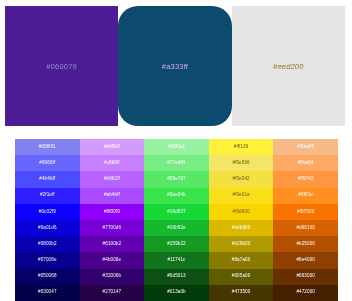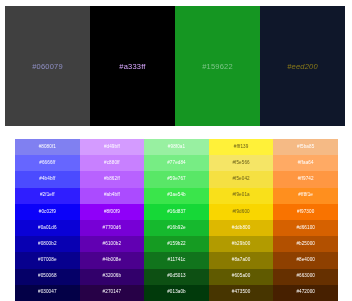--- a/index.html
+++ b/index.html
@@ -67,30 +67,27 @@
     white-space: nowrap;
     line-height: 1;
   }
 </style>
 </head>
 <body>
 
 <div id="app">
 
   <div id="swatch-row">
-      <div class="swatch" style="background: #404040;">
+      <div class="swatch" style="background: #4c1d95;">
         <span class="swatch-label" style="color: rgb(143, 143, 196);">#060079</span>
       </div>
-      <div class="swatch" style="background: #000000;">
+      <div class="swatch" style="background: #0c4a6e; border-radius: 20px;">
         <span class="swatch-label" style="color: rgb(217, 168, 255);">#a333ff</span>
       </div>
-      <div class="swatch" style="background: rgb(21, 150, 34);">
-        <span class="swatch-label" style="color: rgb(127, 197, 138);">#159622</span>
-      </div>
-      <div class="swatch" style="background: #0f172a; font-style: italic;">
+      <div class="swatch" style="background: #e5e5e5; font-style: italic;">
         <span class="swatch-label" style="color: rgb(138, 122, 24);">#eed200</span>
       </div>
     </div>
 
   <div id="grid">
       <div class="grid-col">
         <div class="grid-cell" style="background: rgb(128, 128, 241);">
           <span class="grid-cell-label" style="color: rgb(255, 255, 255);">#8080f1</span>
         </div>
         <div class="grid-cell" style="background: rgb(102, 102, 255);">

